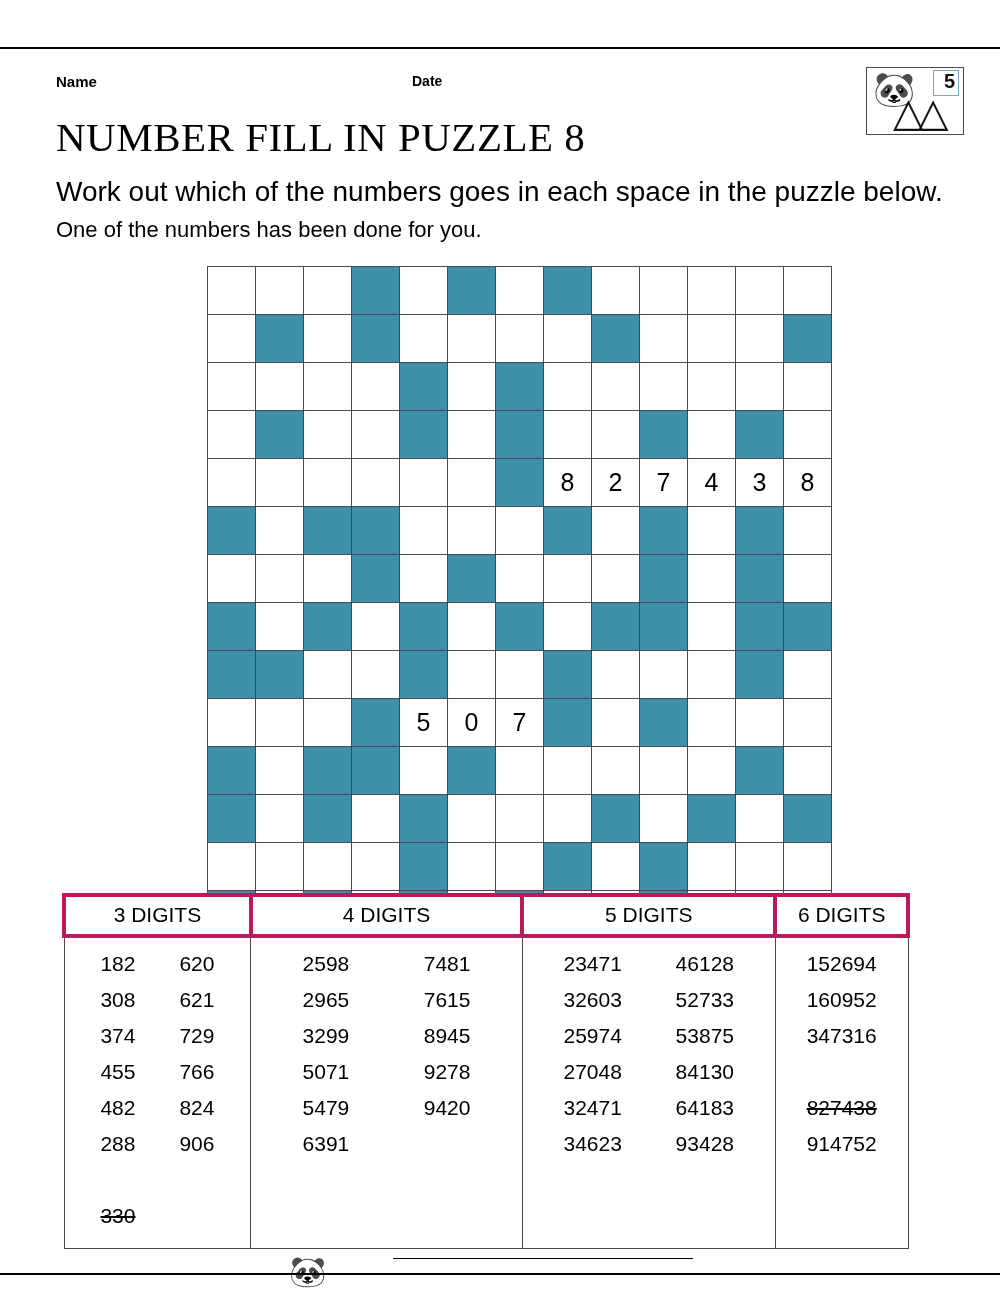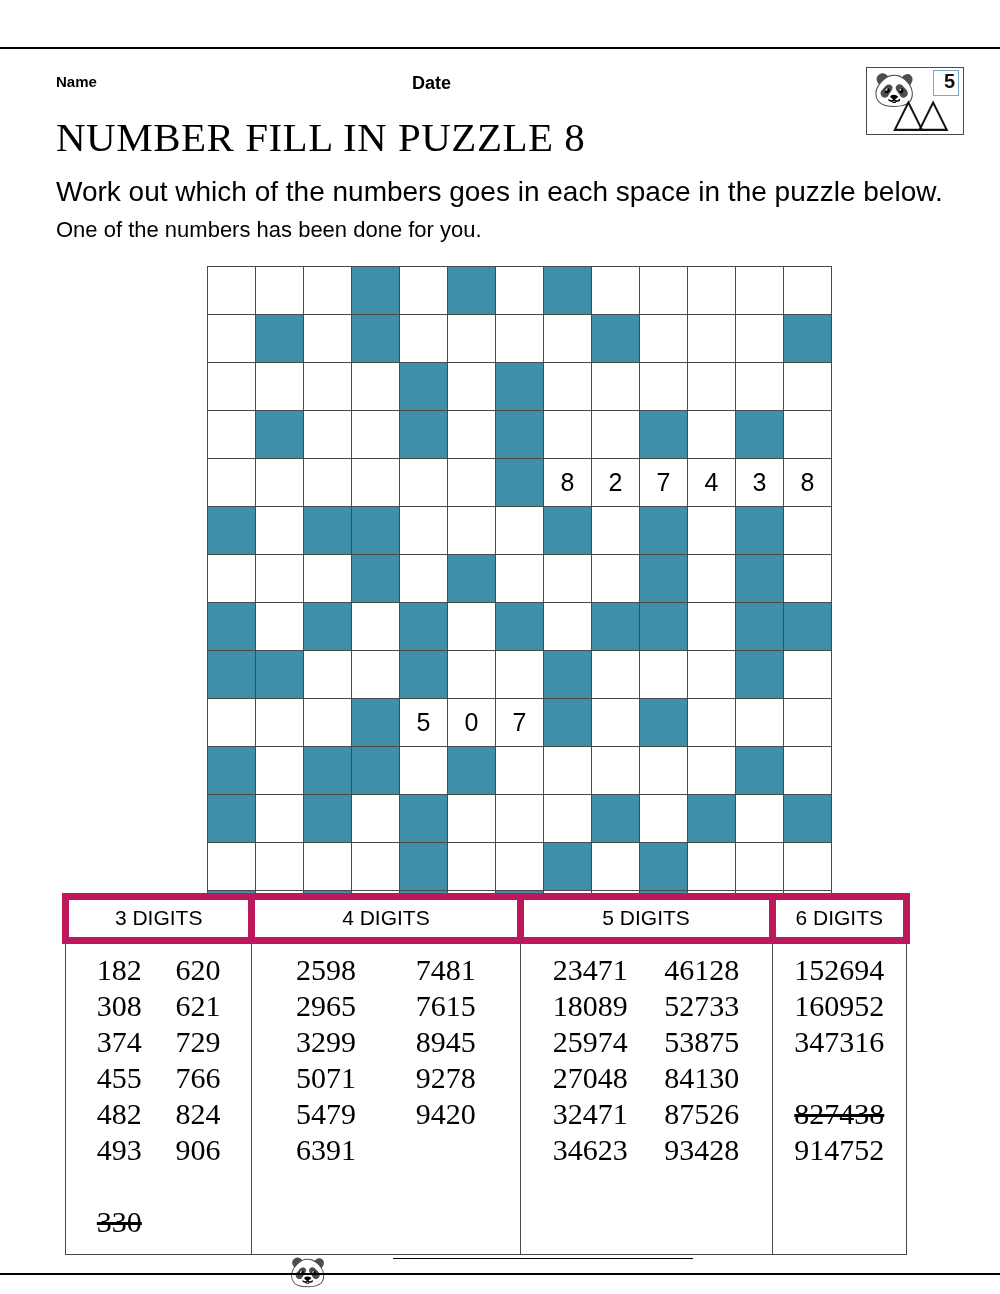--- a/index.html
+++ b/index.html
@@ -41,21 +41,21 @@
     position: absolute;
     left: 56px;
     top: 60px;
     font-size: 15px;
     font-weight: bold;
   }
   .date-label {
     position: absolute;
     left: 412px;
     top: 60px;
-    font-size: 18px;
+    font-size: 14px;
     font-weight: bold;
   }
   .logo-box {
     position: absolute;
     right: 36px;
     top: 54px;
     width: 96px;
     height: 66px;
     border: 1px solid #4a4a4a;
     background: #fff;
@@ -142,21 +142,21 @@
 
   
   #bank {
     position: absolute;
     left: 62px;
     top: 880px;
     width: 848px;
     border-collapse: collapse;
   }
   #bank th {
-    border: 7px solid #be185d;
+    border: 4px solid #be185d;
     font-size: 21px;
     font-weight: normal;
     padding: 6px 0 7px 0;
     text-align: center;
     background: #fff;
   }
   #bank td.cell {
     border: 1px solid #4a4a4a;
     border-top: none;
     padding: 8px 0 14px 0;
@@ -167,24 +167,23 @@
     display: flex;
     justify-content: space-around;
     padding: 0 14px;
   }
   .numcol {
     display: flex;
     flex-direction: column;
     align-items: center;
   }
   .num {
-    font-size: 30px;
+    font-size: 21px;
     line-height: 36px;
     white-space: nowrap;
-    font-family: Liberation Serif, serif;
   }
   .num.struck {
     text-decoration: line-through;
     margin-top: 36px;
   }
 
   
   .footer {
     position: absolute;
     left: 0;
@@ -475,21 +474,21 @@
     <tbody>
       <tr>
         <td class="cell">
             <div class="numcols">
               <div class="numcol">
                 <div class="num">182</div>
                 <div class="num">308</div>
                 <div class="num">374</div>
                 <div class="num">455</div>
                 <div class="num">482</div>
-                <div class="num">493</div>
+                <div class="num">288</div>
                 <div class="num struck">330</div>
               </div>
               <div class="numcol">
                 <div class="num">620</div>
                 <div class="num">621</div>
                 <div class="num">729</div>
                 <div class="num">766</div>
                 <div class="num">824</div>
                 <div class="num">906</div>
               </div>
@@ -511,32 +510,32 @@
                 <div class="num">8945</div>
                 <div class="num">9278</div>
                 <div class="num">9420</div>
               </div>
             </div>
           </td>
         <td class="cell">
             <div class="numcols">
               <div class="numcol">
                 <div class="num">23471</div>
-                <div class="num">18089</div>
+                <div class="num">32603</div>
                 <div class="num">25974</div>
                 <div class="num">27048</div>
                 <div class="num">32471</div>
                 <div class="num">34623</div>
               </div>
               <div class="numcol">
                 <div class="num">46128</div>
                 <div class="num">52733</div>
                 <div class="num">53875</div>
                 <div class="num">84130</div>
-                <div class="num">87526</div>
+                <div class="num">64183</div>
                 <div class="num">93428</div>
               </div>
             </div>
           </td>
         <td class="cell">
             <div class="numcols">
               <div class="numcol">
                 <div class="num">152694</div>
                 <div class="num">160952</div>
                 <div class="num">347316</div>

